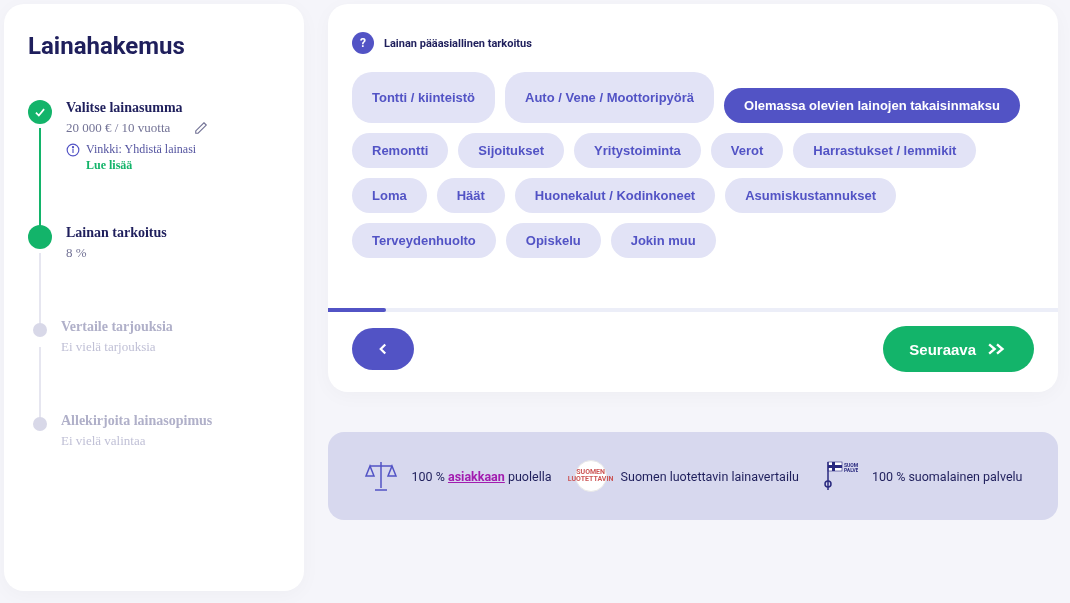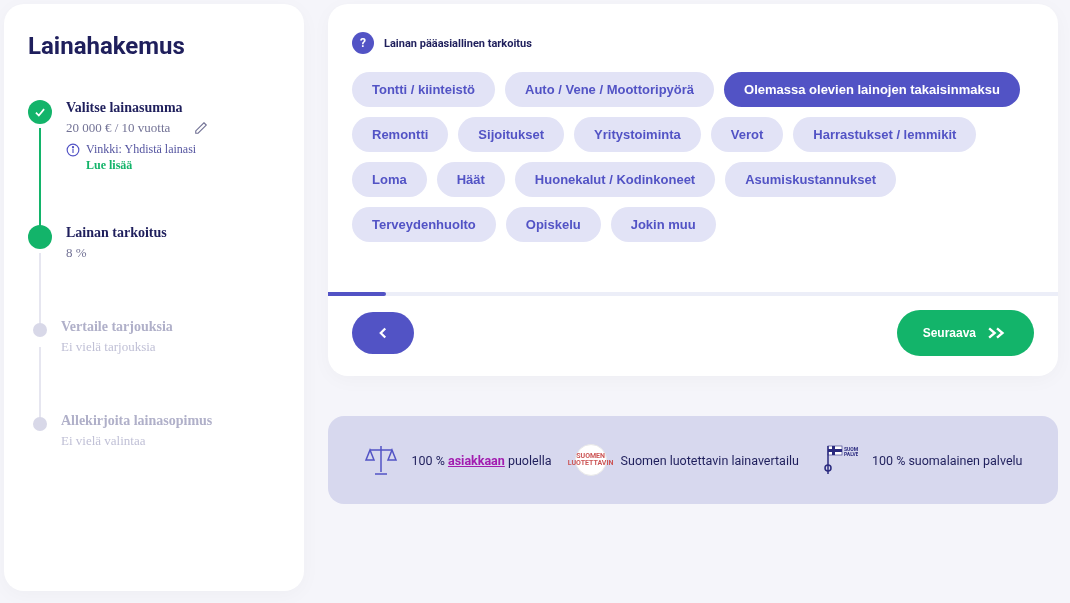--- a/index.html
+++ b/index.html
@@ -84,21 +84,21 @@
   .chip {
     background: #e2e3f6;
     color: #5253c5;
     border: none;
     border-radius: 20px;
     padding: 10px 20px;
     font-size: 13px;
     font-weight: 600;
     cursor: pointer;
   }
-  .chip.selected { background: #5253c5; color: #fff; font-weight: 700; }
+  .chip.selected { background: #5253c5; color: #fff; font-weight: 700; margin-top: 16px; }
   .progress-track {
     margin: 50px -24px 14px -24px;
     height: 4px;
     background: #eceef8;
     position: relative;
   }
   .progress-fill {
     position: absolute; left: 0; top: 0; bottom: 0;
     background: #5253c5;
     border-top-right-radius: 2px; border-bottom-right-radius: 2px;
@@ -113,21 +113,21 @@
     cursor: pointer;
   }
   .btn-back svg { width: 18px; height: 18px; color: #fff;}
   .btn-next {
     height: 46px;
     border-radius: 23px;
     background: #13b46a;
     border: none;
     color: #fff;
     font-weight: 700;
-    font-size: 12px;
+    font-size: 15px;
     padding: 0 26px;
     display: flex; align-items: center; gap: 10px;
     cursor: pointer;
     text-align: center;
   }
   .btn-next svg { width: 22px; height: 16px; color: #fff;}
 
   .trust {
     background: #d7d8ee;
     border-radius: 16px;

